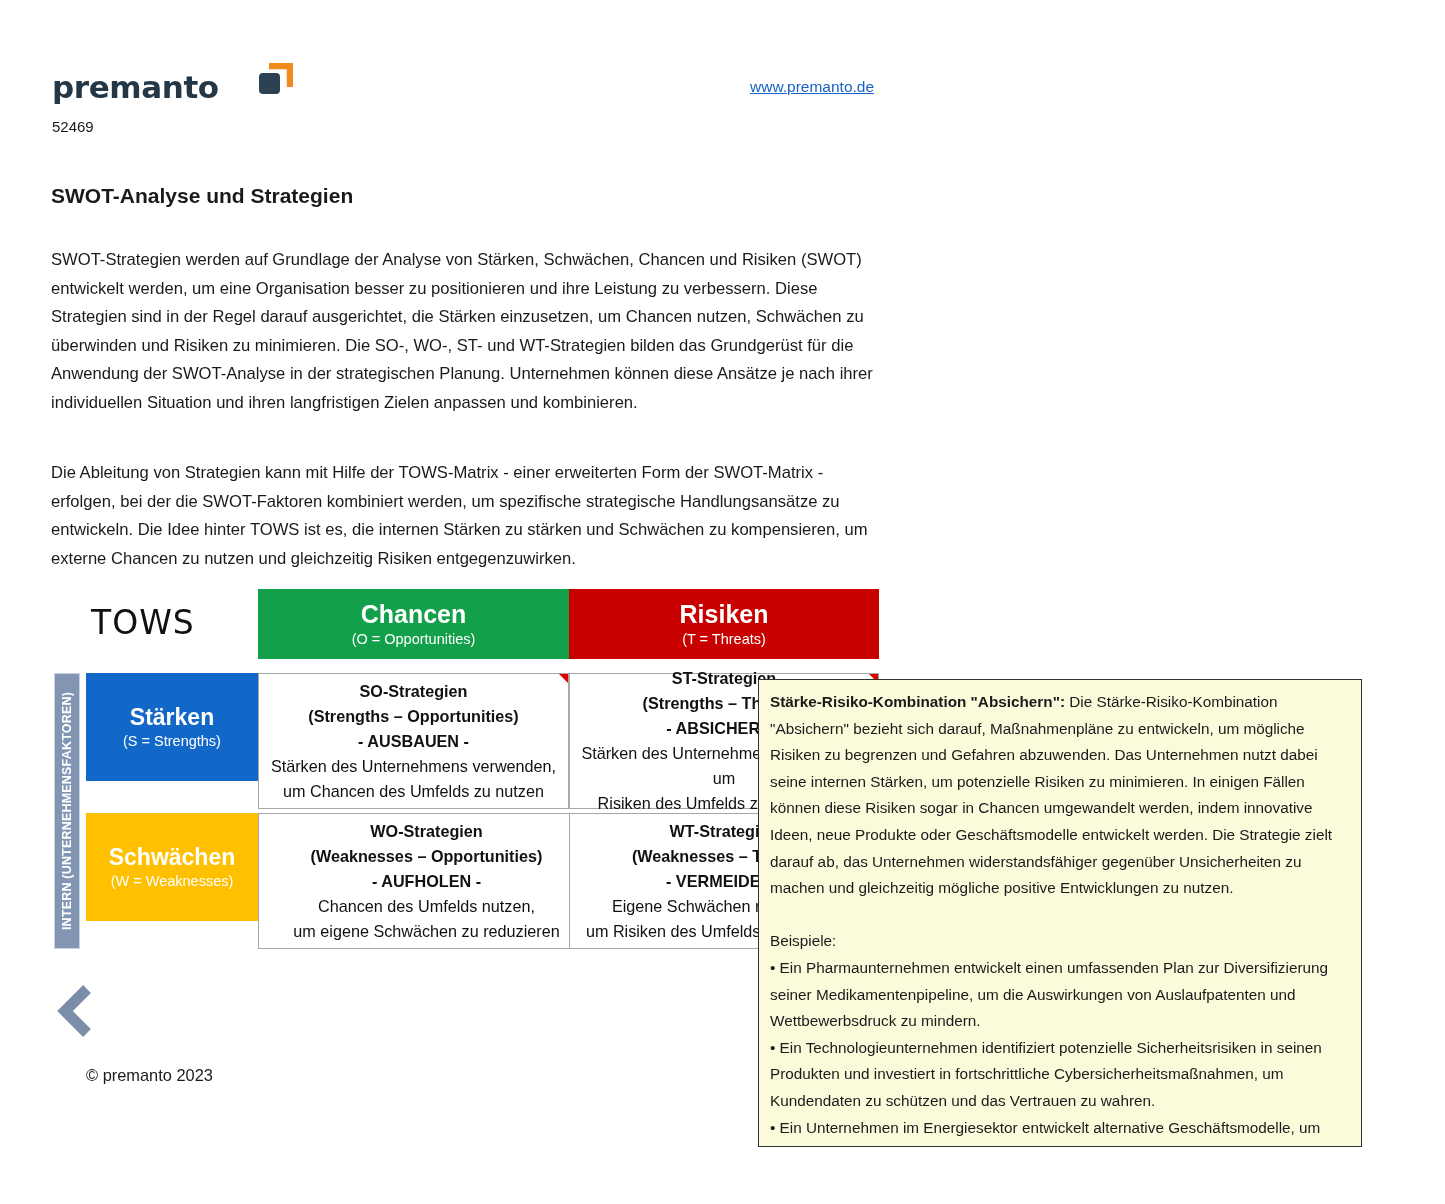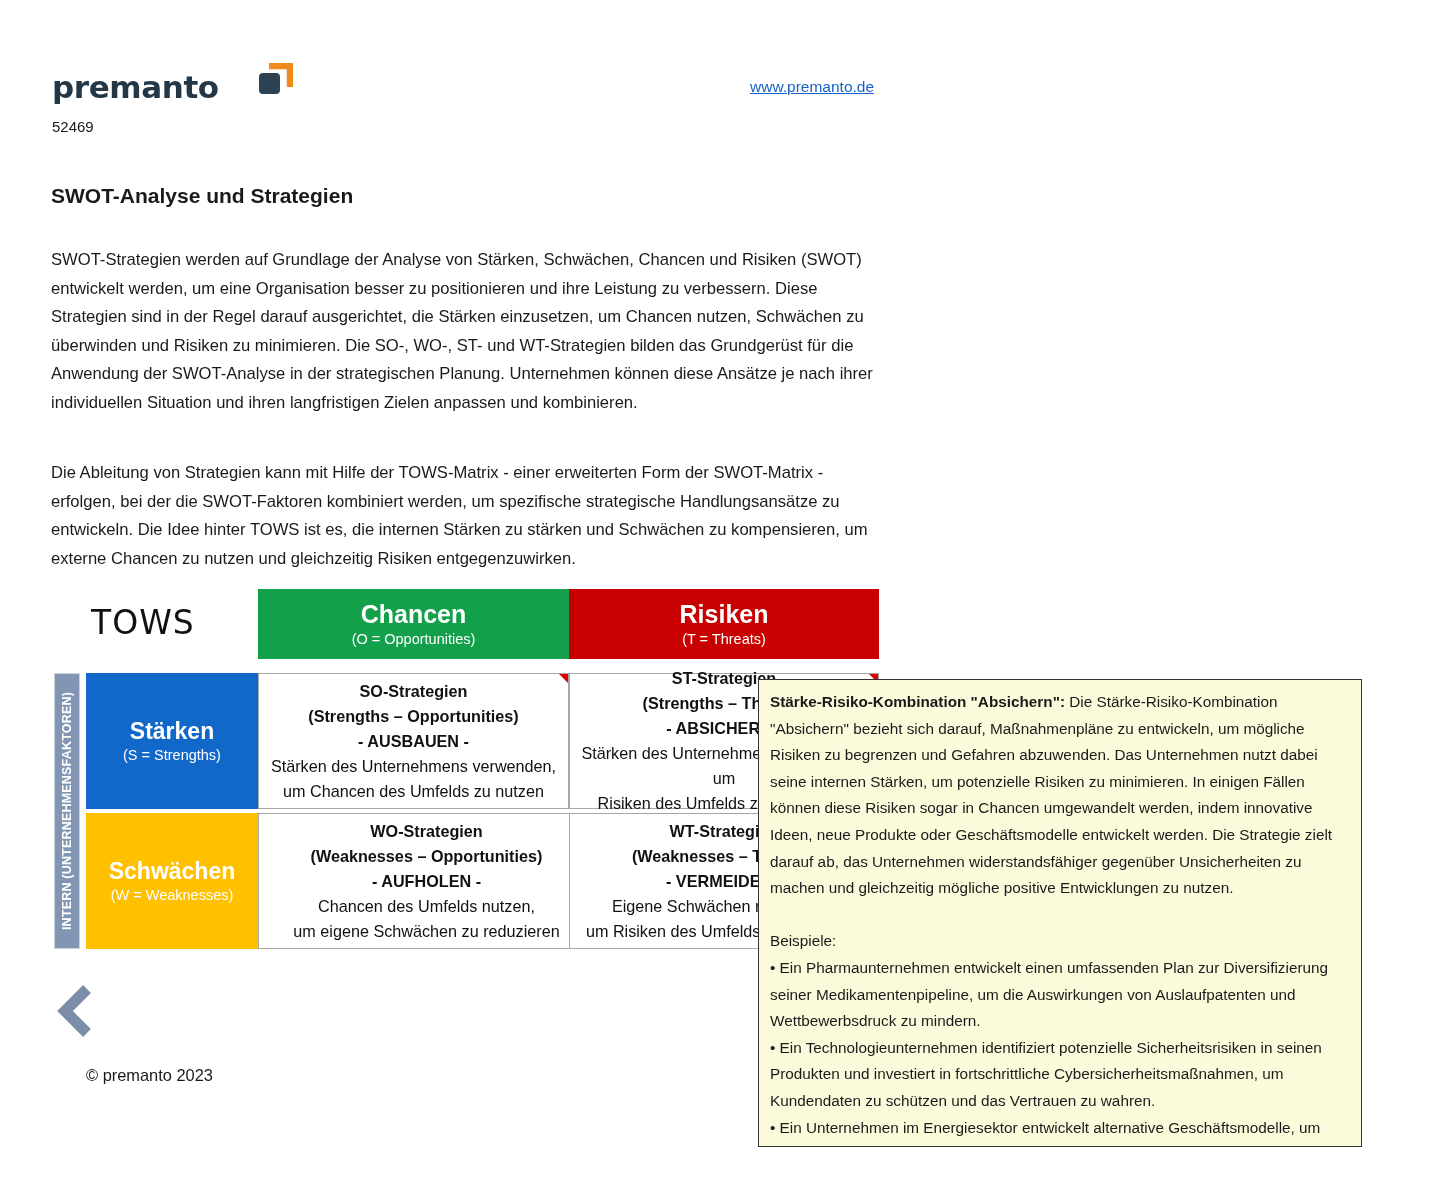--- a/index.html
+++ b/index.html
@@ -183,21 +183,21 @@
     letter-spacing: 0.2px;
   }
   #intern-bar span {
     transform: rotate(-90deg);
     white-space: nowrap;
   }
   .row-head {
     position: absolute;
     left: 35px;
     width: 172px;
-    height: 136px;
+    height: 108px;
     box-sizing: border-box;
     color: #ffffff;
     display: flex;
     flex-direction: column;
     align-items: center;
     justify-content: center;
     text-align: center;
   }
   .row-head .ttl {
     font-size: 23px;

